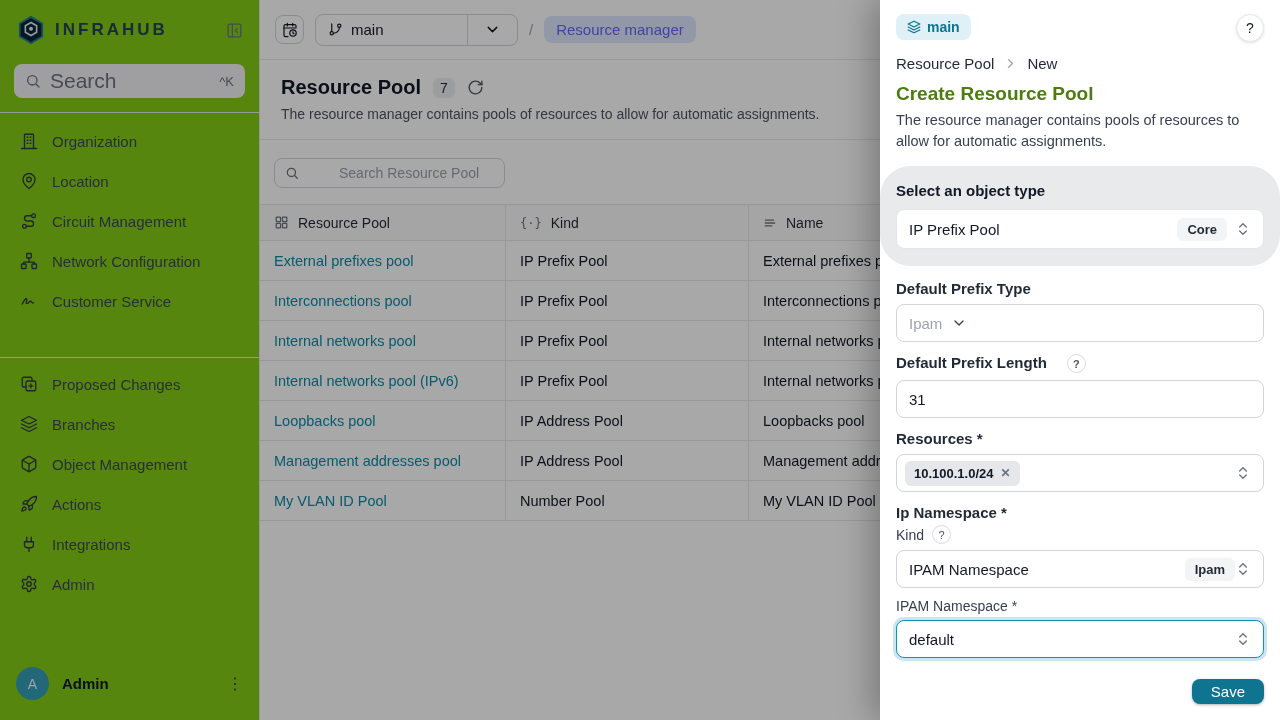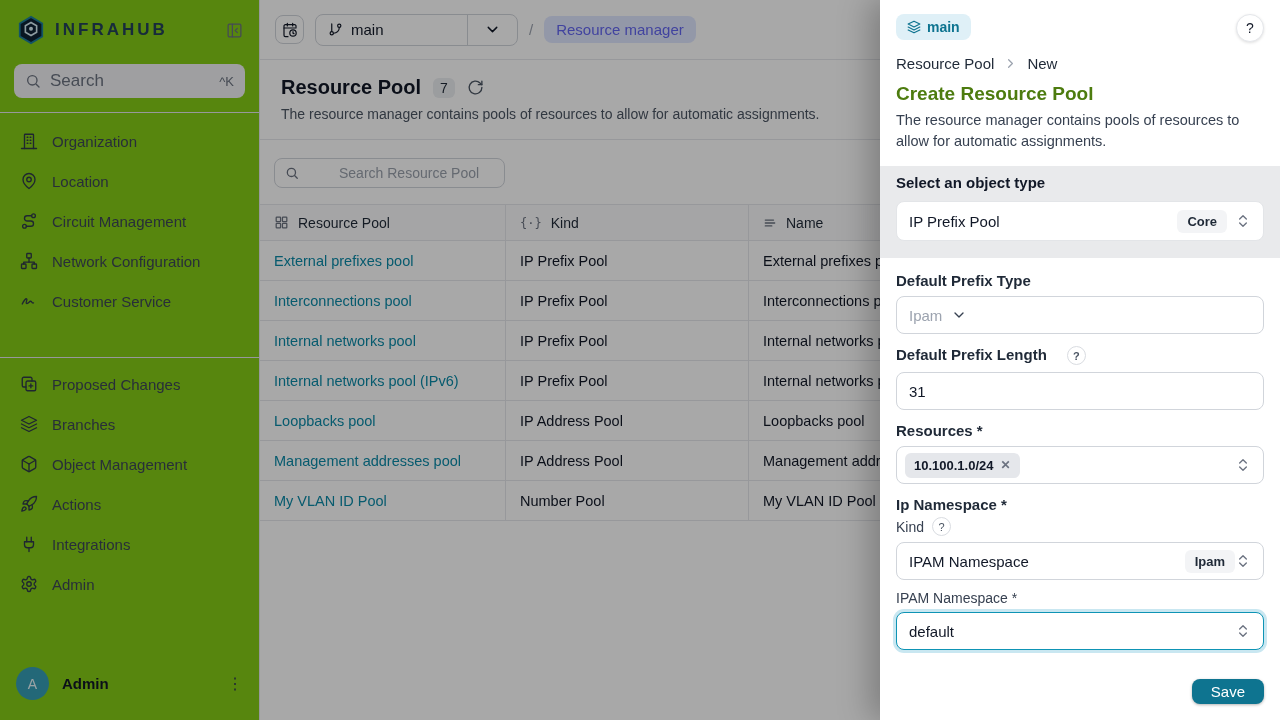--- a/index.html
+++ b/index.html
@@ -5,21 +5,21 @@
   * { margin:0; padding:0; box-sizing:border-box; }
   html,body { width:1280px; height:720px; overflow:hidden; }
   body { font-family:"Liberation Sans", sans-serif; background:#fff; position:relative; color:#111827; }
 
   
   .sidebar { position:absolute; left:0; top:0; bottom:0; width:260px; background:#84cc16; border-right:1px solid #e5e7eb; display:flex; flex-direction:column; }
   .logo-row { height:60px; display:flex; align-items:center; padding:0 16px; gap:9px; flex:none; }
   .logo-text { font-size:17px; font-weight:700; letter-spacing:3px; color:#23425a; flex:1; }
   .collapse-btn { color:#6b7280; display:flex; cursor:pointer; }
   .side-search { margin:4px 14px 0; height:34px; background:#f1f2f4; border-radius:8px; display:flex; align-items:center; padding:0 11px; gap:9px; color:#6b7280; flex:none; }
-  .side-search input { border:none; background:transparent; outline:none; flex:1; font-size:17px; color:#374151; font-family:inherit; min-width:0; }
+  .side-search input { border:none; background:transparent; outline:none; flex:1; font-size:21px; color:#374151; font-family:inherit; min-width:0; }
   .side-search input::placeholder { color:#6b7280; }
   .kbd-hint { font-size:13px; color:#6b7280; }
   .side-divider { border-top:1px solid #e5e7eb; margin-top:14px; flex:none; }
   .nav { padding:8px 10px 0; flex:none; overflow:hidden; }
   .nav-top { height:244px; }
   .nav-item { height:40px; display:flex; align-items:center; gap:14px; padding:0 10px; border-radius:8px; font-size:15px; color:#3d4757; cursor:pointer; }
   .nav-item .ic { width:18px; height:18px; color:#2f3a4a; flex:none; display:flex; }
   .nav-bottom { padding-top:6px; }
   .user-row { margin-top:auto; padding:12px 16px 20px; display:flex; align-items:center; gap:13px; }
   .avatar { width:33px; height:33px; border-radius:50%; background:#369fb7; color:#e8f6fa; font-size:14px; display:flex; align-items:center; justify-content:center; flex:none; }
@@ -69,21 +69,21 @@
   .drawer { position:absolute; top:0; right:0; width:400px; height:720px; background:#fff; z-index:40; box-shadow:-10px 0 30px rgba(0,0,0,0.25); display:flex; flex-direction:column; overflow:hidden; }
   .drawer-head { padding:14px 16px 14px; }
   .dh-row1 { display:flex; align-items:flex-start; }
   .branch-badge { background:#dff0f7; color:#0e7490; font-size:14px; font-weight:600; padding:5px 11px; border-radius:8px; display:flex; align-items:center; gap:6px; cursor:pointer; }
   .help-btn { margin-left:auto; width:28px; height:28px; border-radius:50%; border:1px solid #e5e7eb; box-shadow:0 1px 3px rgba(0,0,0,0.12); display:flex; align-items:center; justify-content:center; font-size:14px; color:#111827; background:#fff; cursor:pointer; }
   .dh-crumb { margin-top:13px; display:flex; align-items:center; gap:9px; font-size:15px; color:#1f2937; }
   .crumb-chev { color:#9ca3af; display:flex; }
   .drawer-title { margin-top:11px; font-size:19px; font-weight:700; color:#4d7c0f; }
   .drawer-desc { margin-top:5px; font-size:14.5px; color:#374151; line-height:1.45; }
 
-  .objtype-section { background:#e9eaec; padding:8px 16px 17px; }
+  .objtype-section { background:#e9eaec; padding:16px 16px 17px;border-radius:31px; }
   .objtype-label { font-size:15px; font-weight:600; color:#111827; margin-bottom:10px; }
   .sel { background:#fff; height:40px; border-radius:8px; border:1px solid #e3e5e8; display:flex; align-items:center; padding:0 12px; gap:8px; font-size:15px; color:#111827; cursor:pointer; }
   .sel .grow { flex:1; min-width:0; }
   .mini-badge { background:#f3f4f6; font-size:13px; font-weight:600; color:#1f2937; padding:4px 10px; border-radius:6px; }
   .stepper { color:#6b7280; display:flex; }
   .chev { color:#374151; display:flex; }
 
   .form { padding:14px 16px 0; flex:1; }
   .f-label { font-size:15px; font-weight:600; color:#1f2937; margin:12px 0 7px; }
   .f-label.first { margin-top:0; }

